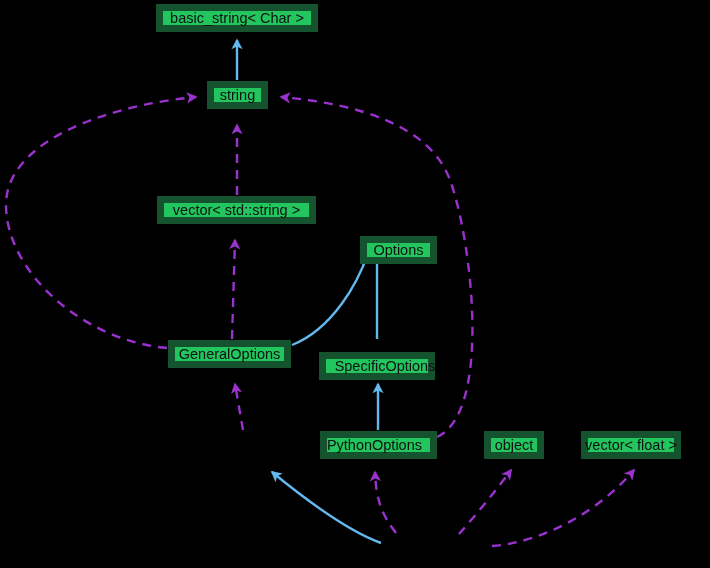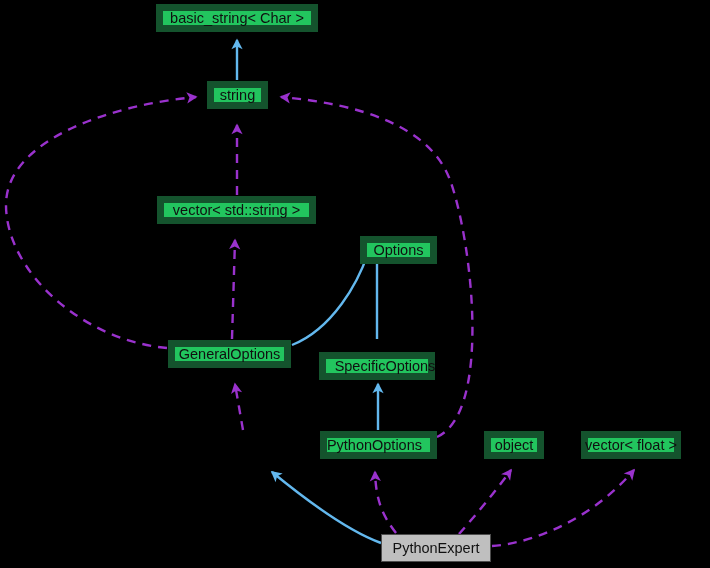--- a/index.html
+++ b/index.html
@@ -108,17 +108,14 @@
   </div>
   <div class="node" style="left: 320px; top: 431px; width: 117px; justify-content: flex-end;">
     <span class="node-label">PythonOptions</span>
   </div>
   <div class="node" style="left: 484px; top: 431px; width: 60px;">
     <span class="node-label">object</span>
   </div>
   <div class="node" style="left: 581px; top: 431px; width: 100px;">
     <span class="node-label">vector&lt; float &gt;</span>
   </div>
-  <div class="node highlight" style="left: 381px; top: 534px; width: 110px;">
-    <span class="node-label">PythonExpert</span>
-  </div>
 
 </div>
 
 </body></html>

